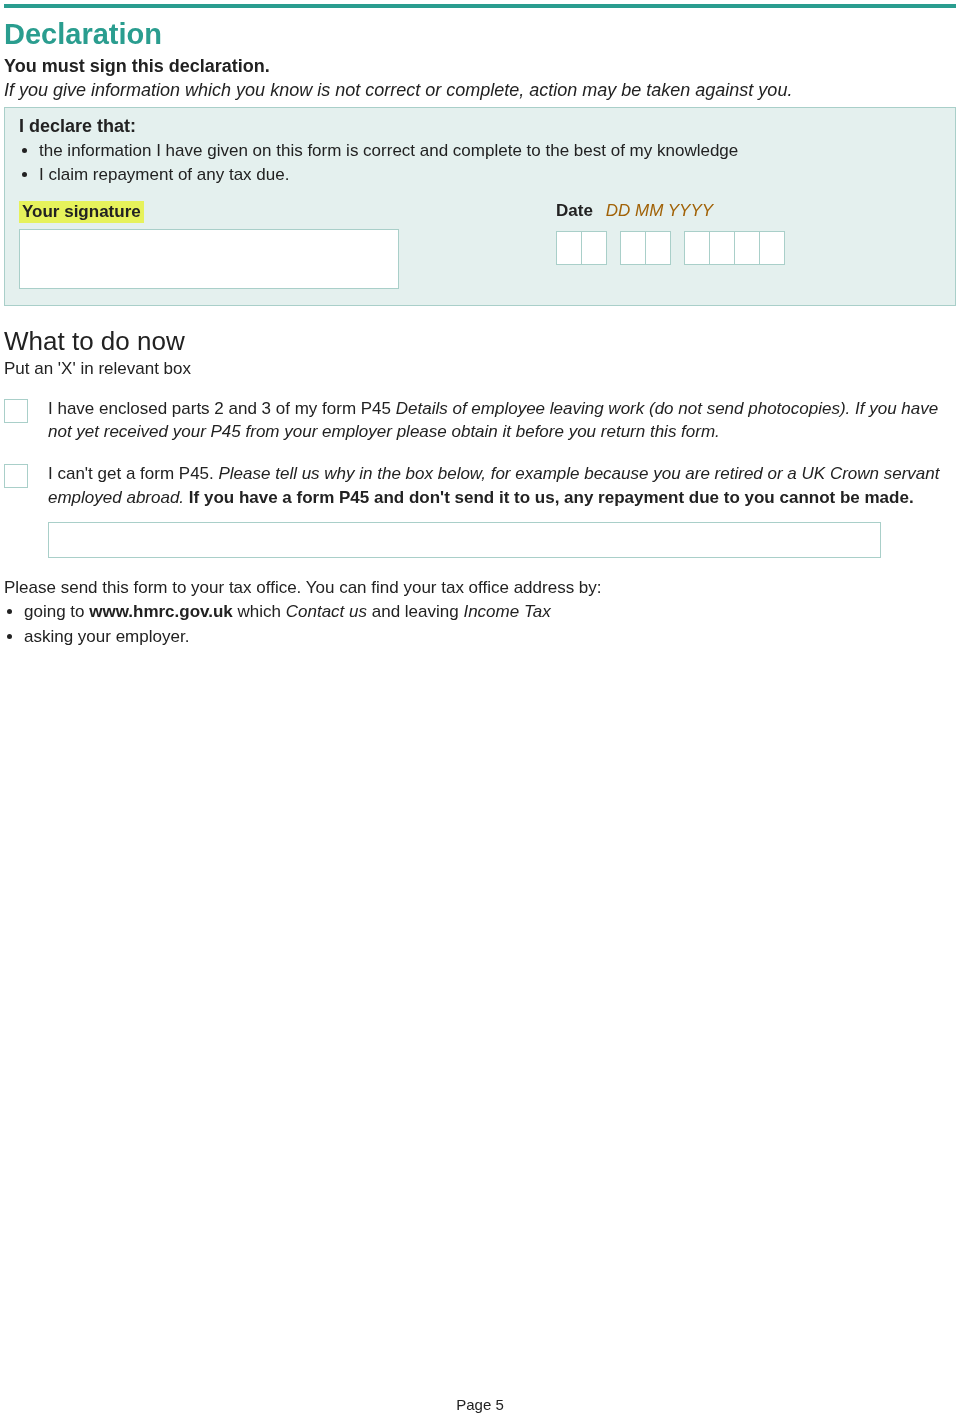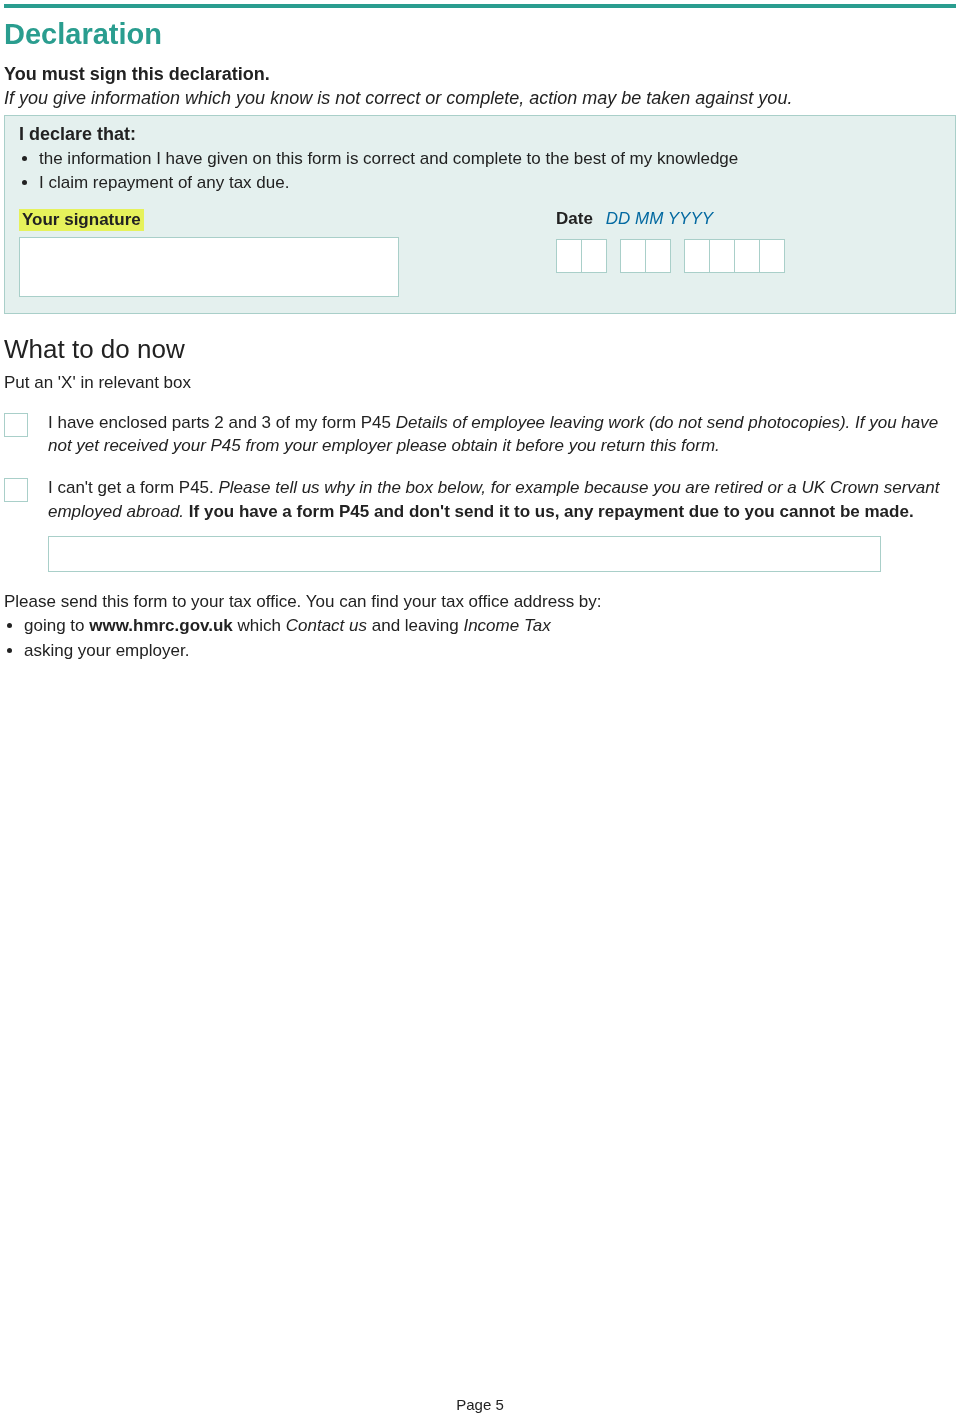--- a/index.html
+++ b/index.html
@@ -19,21 +19,21 @@
     }
     .top-rule {
       border-top: 4px solid #2a9d8f;
       margin-bottom: 10px;
       margin-top: 4px;
     }
     .section-title {
       color: #2a9d8f;
       font-size: 29px;
       font-weight: 700;
-      margin-bottom: 13px;
+      margin-bottom: 5px;
     }
     .must-sign {
       font-weight: 700;
       font-size: 18px;
       margin-bottom: 3px;
     }
     .warning {
       font-style: italic;
       font-size: 18px;
       margin-bottom: 6px;
@@ -86,41 +86,41 @@
     }
     .date-label-row {
       margin-bottom: 10px;
       font-size: 17px;
     }
     .date-label {
       font-weight: 700;
     }
     .date-hint {
       font-style: italic;
-      color: #0369a1;
+      color: #a16207;
       margin-left: 8px;
     }
     .date-boxes {
       display: flex;
       gap: 0;
     }
     .dbox {
       width: 26px;
       height: 34px;
       background: #fff;
       border: 1px solid #a9cfc9;
       margin-right: -1px;
     }
     .dgap {
       width: 14px;
     }
     .what-title {
       font-size: 26px;
       font-weight: 400;
-      margin-bottom: 8px;
+      margin-bottom: 2px;
       margin-top: 18px;
     }
     .what-sub {
       font-size: 17px;
       margin-bottom: 18px;
     }
     .check-row {
       display: flex;
       align-items: flex-start;
       margin-bottom: 18px;

